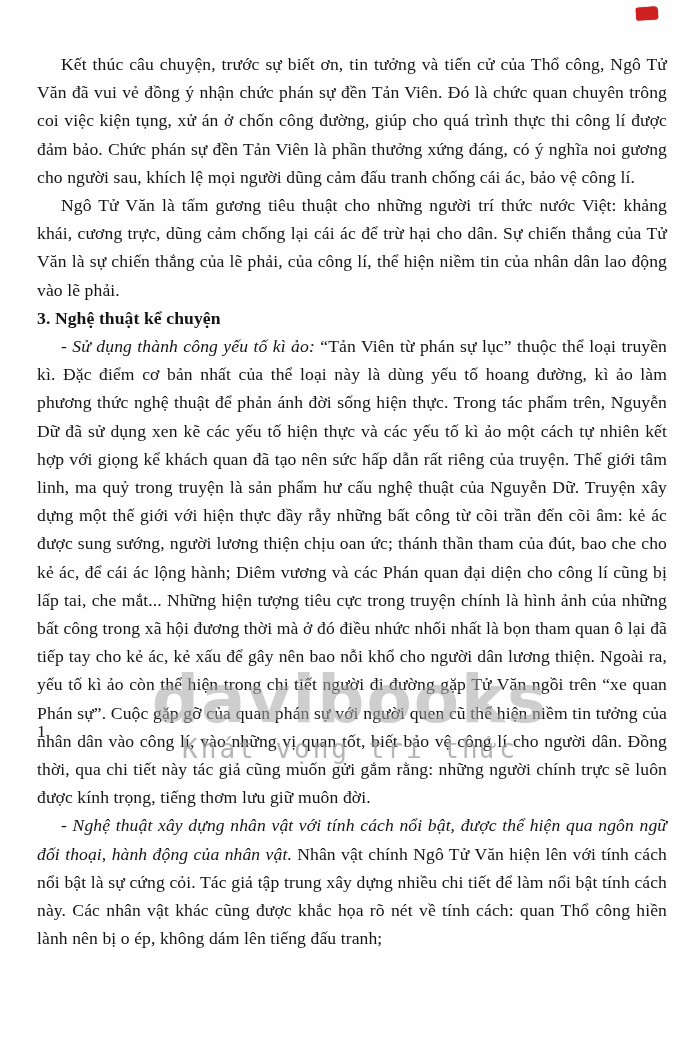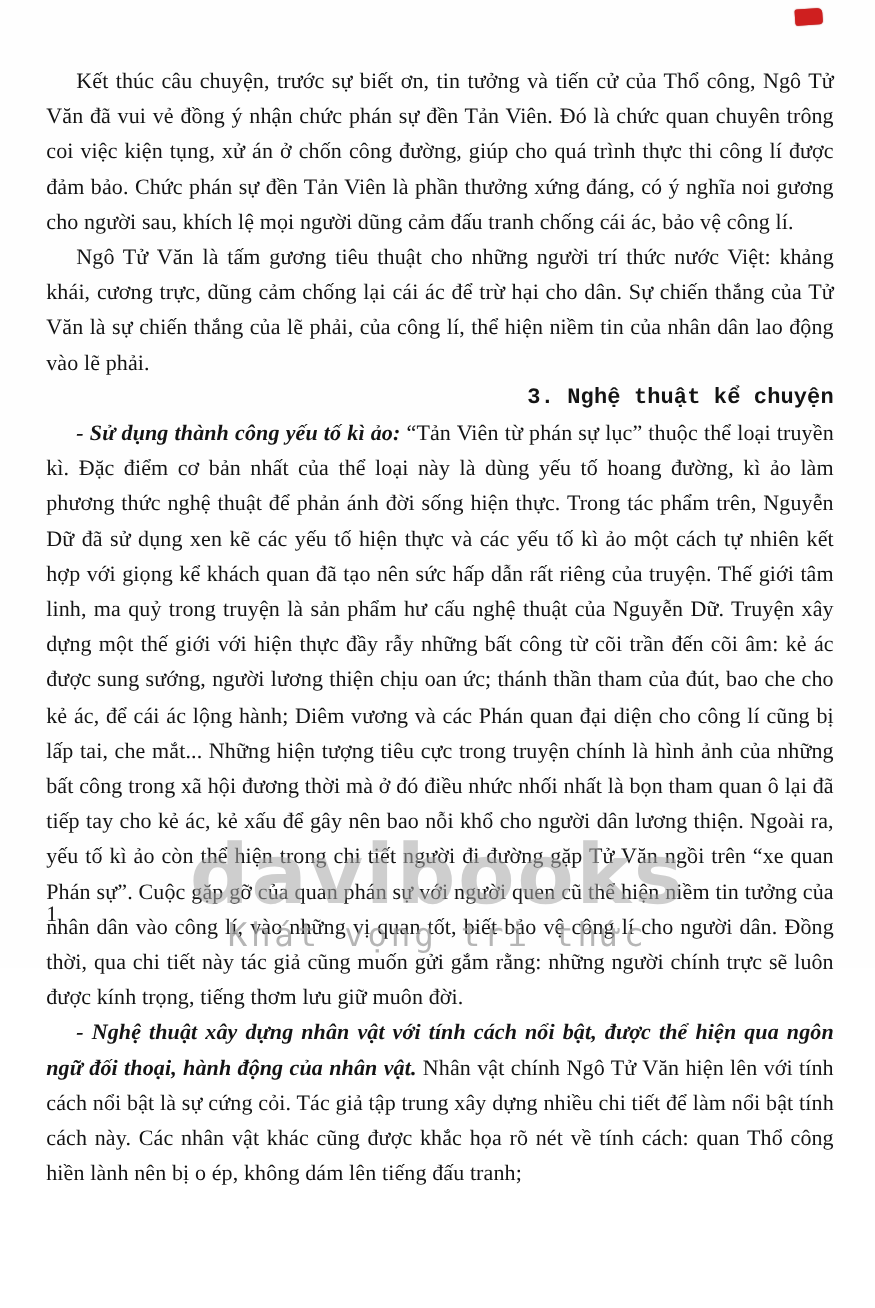--- a/index.html
+++ b/index.html
@@ -39,25 +39,24 @@
     margin: 0;
     font-size: 17.6px;
     line-height: 28.2px;
     text-align: justify;
     text-indent: 24px;
     letter-spacing: 0.1px;
   }
   .body-text p.heading {
     text-indent: 0;
     font-weight: bold;
-    text-align: right;
-    font-family: Liberation Mono, monospace;
+    text-align: left;
   }
   .lead {
-    font-weight: bold;
+    font-weight: normal;
     font-style: italic;
   }
   .page-number {
     position: absolute;
     left: 37px;
     bottom: 32px;
     font-size: 17.5px;
     font-family: "Liberation Serif", serif;
     color: #1a1a1a;
   }

